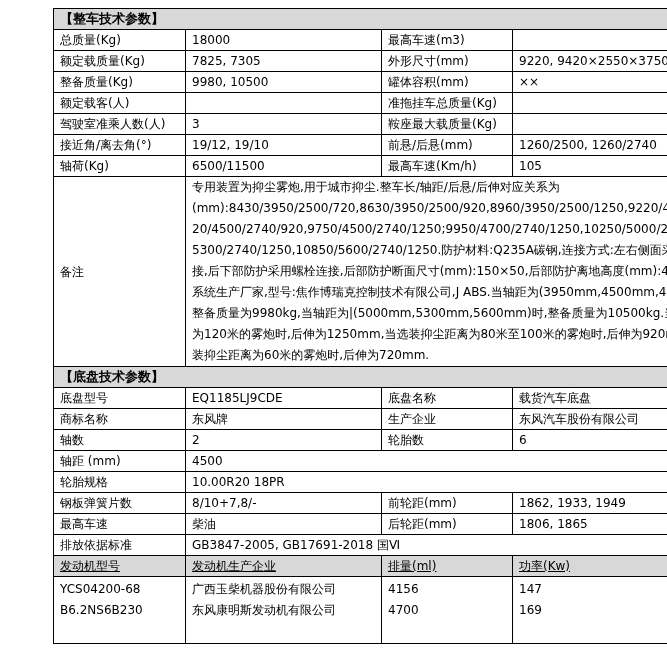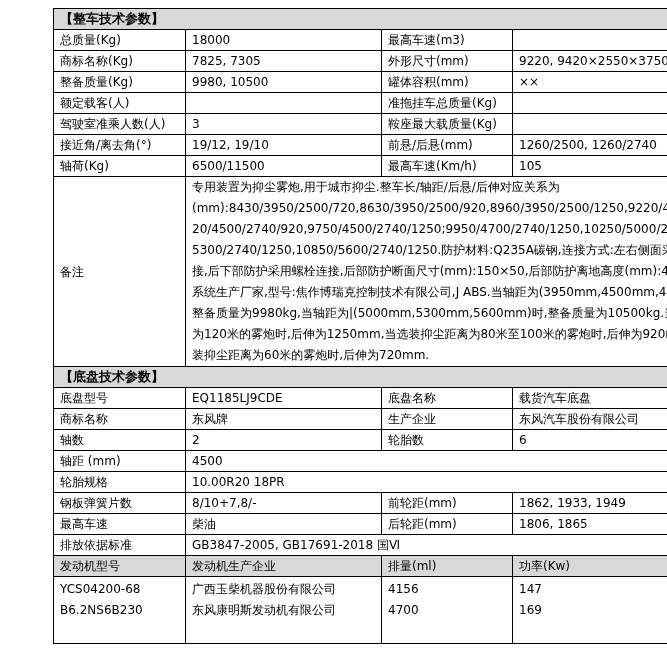--- a/index.html
+++ b/index.html
@@ -46,20 +46,21 @@
     white-space: normal;
     padding-top: 1px;
   }
   .remark-line {
     line-height: 21px;
     white-space: nowrap;
     overflow: hidden;
   }
   tr.engine-head-row td {
     background: #d8d8d8;
+    text-decoration: underline;
   }
   tr.engine-body-row td {
     vertical-align: top;
     height: 64px;
     padding-top: 2px;
   }
   .engine-line {
     line-height: 21px;
     white-space: nowrap;
     overflow: hidden;
@@ -84,21 +85,21 @@
     </tbody>
 
     <tbody id="vehicle-rows">
         <tr>
           <td>总质量(Kg)</td>
           <td>18000</td>
           <td>最高车速(m3)</td>
           <td></td>
         </tr>
         <tr>
-          <td>商标名称(Kg)</td>
+          <td>额定载质量(Kg)</td>
           <td>7825, 7305</td>
           <td>外形尺寸(mm)</td>
           <td>9220, 9420×2550×3750</td>
         </tr>
         <tr>
           <td>整备质量(Kg)</td>
           <td>9980, 10500</td>
           <td>罐体容积(mm)</td>
           <td>××</td>
         </tr>

